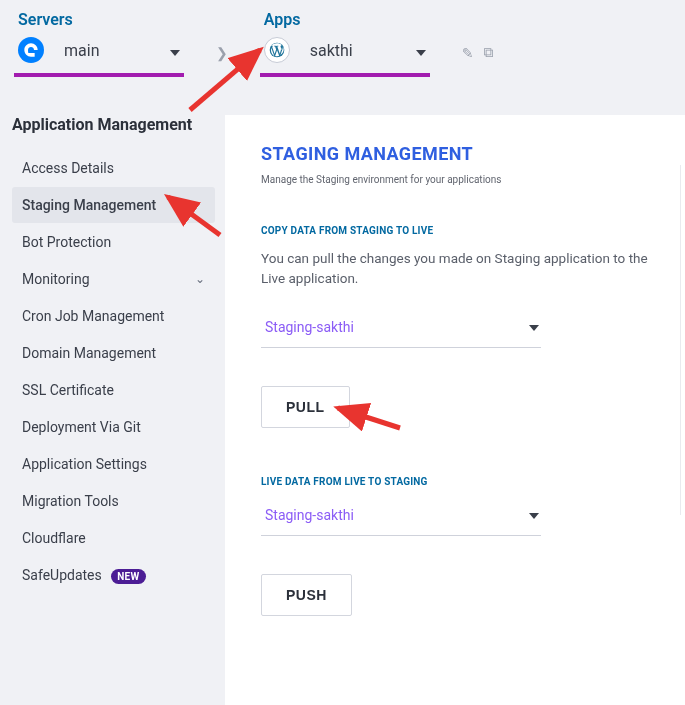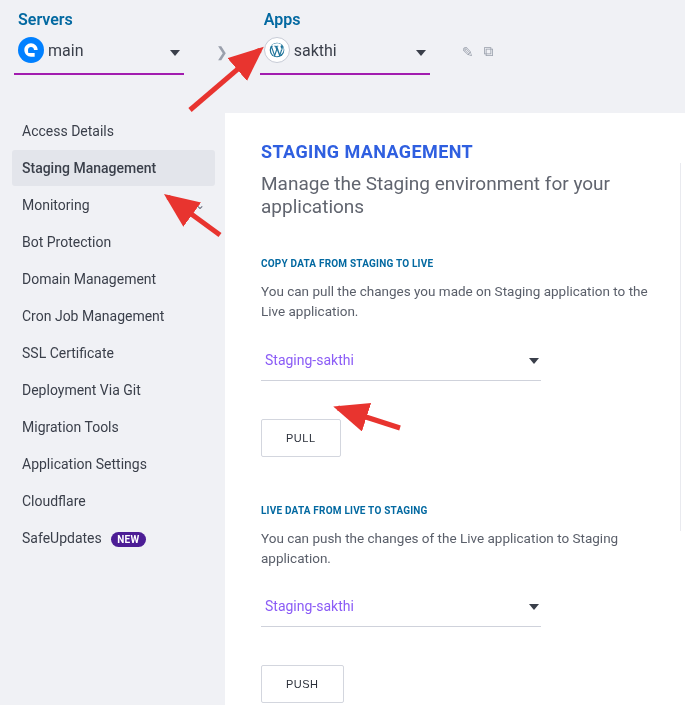--- a/index.html
+++ b/index.html
@@ -29,23 +29,23 @@
     color: #0369a1;
     font-size: 16px;
     font-weight: 600;
     margin-bottom: 4px;
     display: block;
     padding-left: 4px;
   }
   .sel-row {
     display: flex;
     align-items: center;
-    gap: 4px;
+    gap: 20px;
     padding: 4px 4px 10px 4px;
-    border-bottom: 2px solid #a21caf;
+    border-bottom: 4px solid #a21caf;
     min-width: 170px;
   }
   .sel-row .caret {
     margin-left: auto;
     color: #3a3f4a;
   }
   .brand-icon {
     width: 26px;
     height: 26px;
     border-radius: 50%;
@@ -141,21 +141,21 @@
   }
   .main h1 {
     color: #2f5fe0;
     font-size: 18px;
     font-weight: 700;
     letter-spacing: 0.4px;
     margin-bottom: 10px;
   }
   .subtitle {
     color: #61656f;
-    font-size: 19px;
+    font-size: 10px;
     margin-bottom: 40px;
   }
   .section-title {
     font-size: 10px;
     font-weight: 700;
     color: #0369a1;
     margin-bottom: 12px;
     letter-spacing: 0.2px;
   }
   .section-desc {
@@ -175,22 +175,22 @@
     cursor: pointer;
     font-size: 14px;
     color: #8b5cf6;
     margin-bottom: 38px;
   }
   .btn {
     display: inline-block;
     border: 1px solid #d3d6de;
     background: #fff;
     color: #2b303a;
-    font-size: 11px;
-    font-weight: 400;
+    font-size: 14px;
+    font-weight: 700;
     padding: 12px 24px;
     letter-spacing: 0.5px;
     cursor: pointer;
     border-radius: 2px;
     margin-bottom: 48px;
   }
 
   
   .arrow {
     position: absolute;
@@ -278,51 +278,52 @@
       <marker id="ah3" markerWidth="8" markerHeight="8" refX="6" refY="3" orient="auto">
         <path d="M0,0 L7,3 L0,6 Z" fill="#e8342f"></path>
       </marker>
     </defs>
   <line x1="70" y1="33" x2="8" y2="13" stroke="#e8342f" stroke-width="5" marker-end="url(#ah3)"></line>
 </svg>
 
 <div class="layout">
 
   <nav class="sidebar">
+    <div class="sidebar-title">Application Management</div>
 
     <div class="side-item">
       <span>Access Details</span>
     </div>
     <div class="side-item active">
       <span>Staging Management</span>
     </div>
     <div class="side-item">
+      <span>Bot Protection</span>
+    </div>
+    <div class="side-item">
       <span>Monitoring</span>
       <span class="side-chevron">⌄</span>
     </div>
     <div class="side-item">
-      <span>Bot Protection</span>
+      <span>Cron Job Management</span>
     </div>
     <div class="side-item">
       <span>Domain Management</span>
     </div>
     <div class="side-item">
-      <span>Cron Job Management</span>
-    </div>
-    <div class="side-item">
       <span>SSL Certificate</span>
     </div>
     <div class="side-item">
       <span>Deployment Via Git</span>
     </div>
     <div class="side-item">
+      <span>Application Settings</span>
+    </div>
+    <div class="side-item">
       <span>Migration Tools</span>
-    </div>
-    <div class="side-item">
-      <span>Application Settings</span>
     </div>
     <div class="side-item">
       <span>Cloudflare</span>
     </div>
     <div class="side-item">
       <span>
         <span>SafeUpdates</span>
         <span class="badge">NEW</span>
       </span>
     </div>
@@ -338,20 +339,19 @@
     <div class="section-title">COPY DATA FROM STAGING TO LIVE</div>
     <p class="section-desc">You can pull the changes you made on Staging application to the Live application.</p>
     <div class="select-line">
       <span>Staging-sakthi</span>
       <span class="sel-caret-down"><span class="caret-tri"></span></span>
     </div>
     <button class="btn">PULL</button>
 
     
     <div class="section-title">LIVE DATA FROM LIVE TO STAGING</div>
-    <p class="section-desc">You can push the changes of the Live application to Staging application.</p>
     <div class="select-line">
       <span>Staging-sakthi</span>
       <span class="sel-caret-down"><span class="caret-tri"></span></span>
     </div>
     <button class="btn" style="margin-bottom:0">PUSH</button>
   </main>
 </div>
 
 </body></html>

